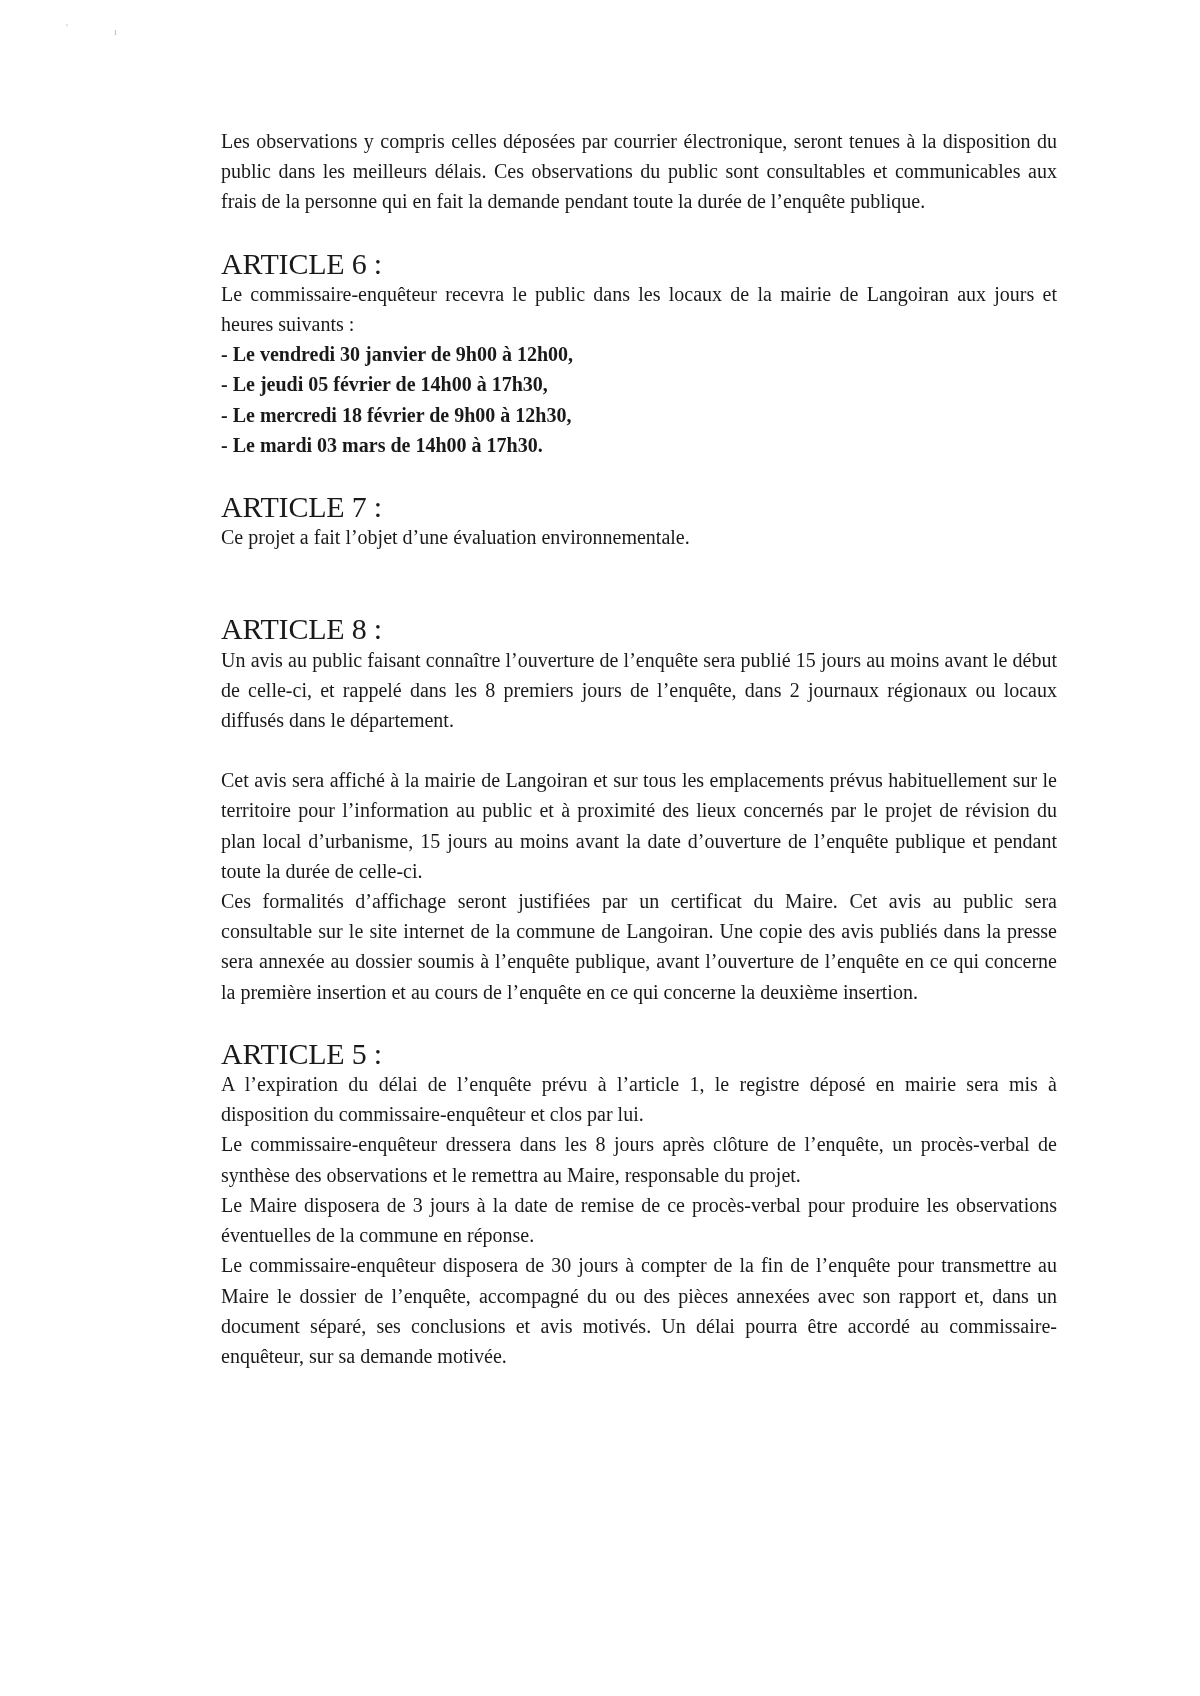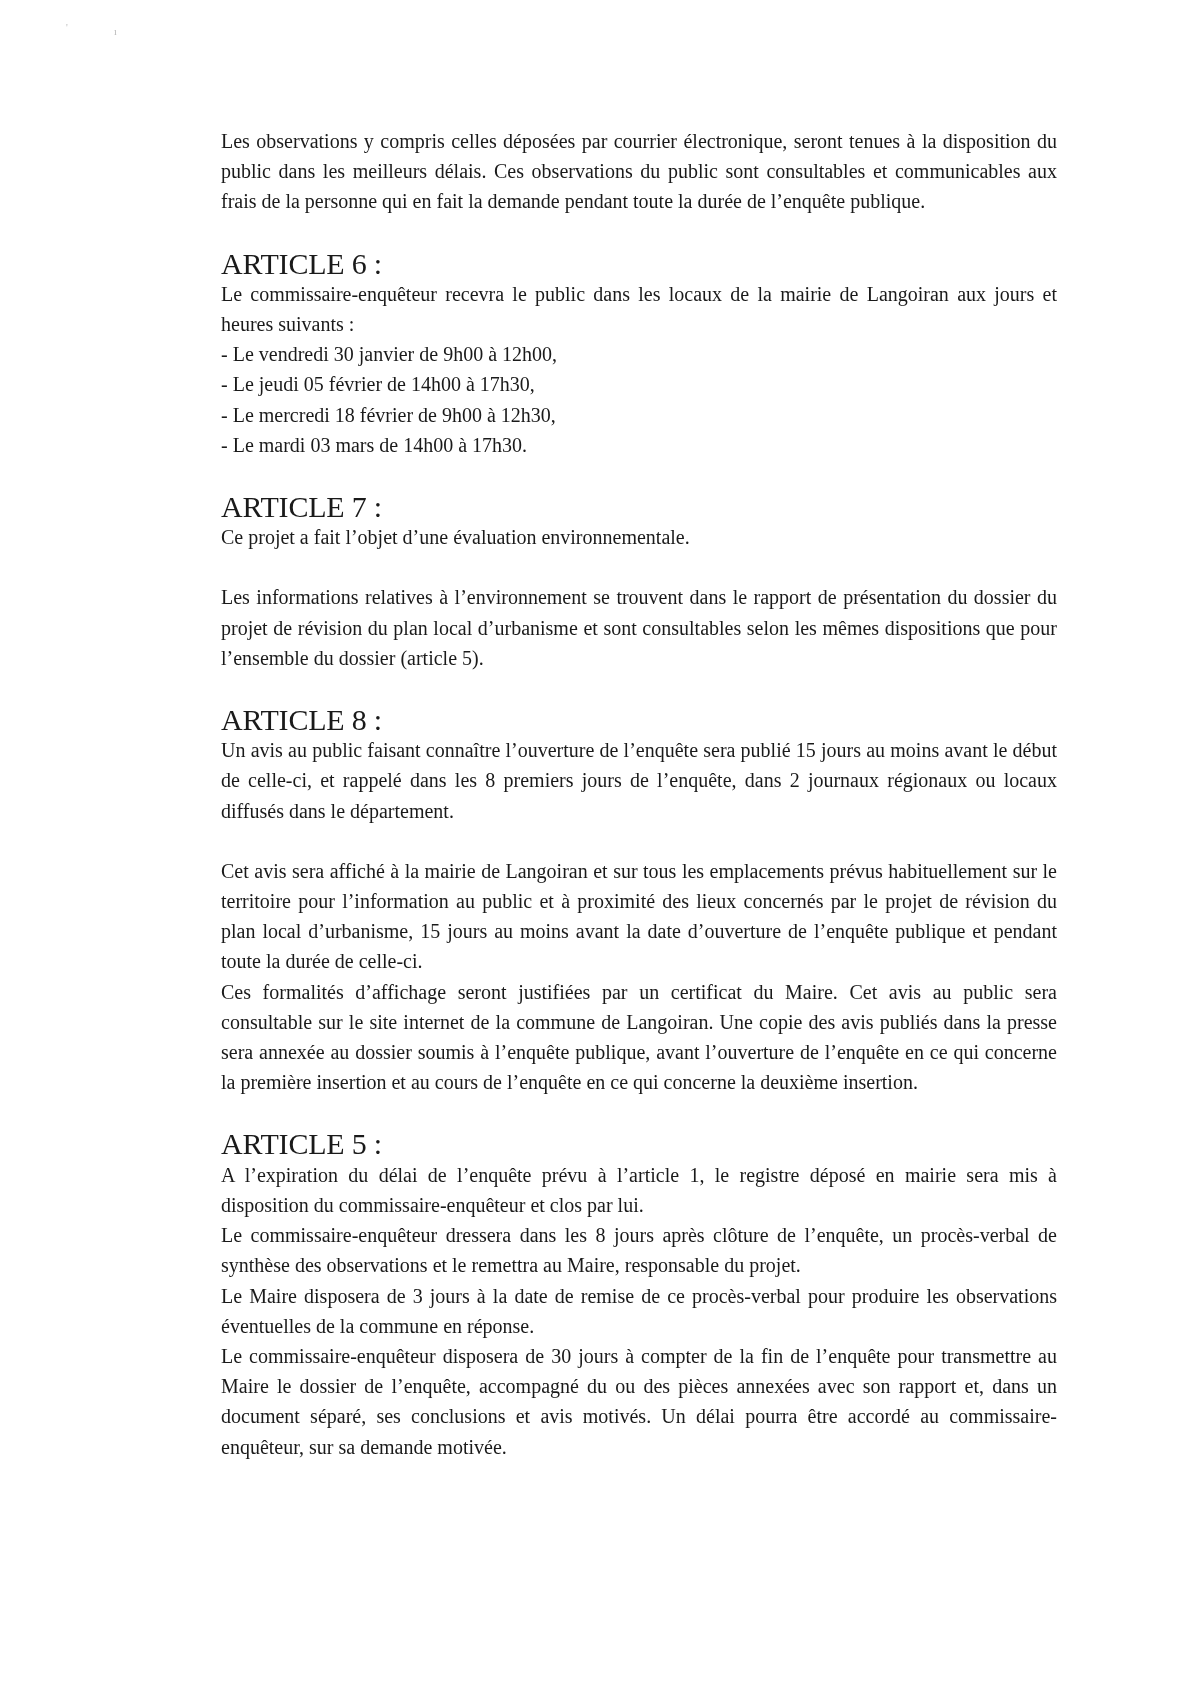--- a/index.html
+++ b/index.html
@@ -46,21 +46,21 @@
       font-weight: normal;
       margin: 0;
       margin-top: 2px;
       letter-spacing: -0.2px;
     }
     ul.schedule {
       list-style: none;
       margin: 0;
       padding: 0;
     }
-    ul.schedule li { margin: 0; }
+    ul.schedule li { margin: 0; font-weight: bold; }
   </style>
 </head>
 <body>
 
 <div class="scan-marks">
   <span class="m1">'</span>
   <span class="m2">ı</span>
 </div>
 
 <main class="page">
@@ -79,21 +79,20 @@
       <li>- Le mardi 03 mars de 14h00 à 17h30.</li>
     </ul>
   </section>
 
   <div class="gap"></div>
 
   <section>
     <h2 class="article-heading">ARTICLE 7 :</h2>
     <p class="para">Ce projet a fait l’objet d’une évaluation environnementale.</p>
     <div class="gap"></div>
-    <p class="para">Les informations relatives à l’environnement se trouvent dans le rapport de présentation du dossier du projet de révision du plan local d’urbanisme et sont consultables selon les mêmes dispositions que pour l’ensemble du dossier (article 5).</p>
   </section>
 
   <div class="gap"></div>
 
   <section>
     <h2 class="article-heading">ARTICLE 8 :</h2>
     <p class="para">Un avis au public faisant connaître l’ouverture de l’enquête sera publié 15 jours au moins avant le début de celle-ci, et rappelé dans les 8 premiers jours de l’enquête, dans 2 journaux régionaux ou locaux diffusés dans le département.</p>
     <div class="gap"></div>
     <p class="para">Cet avis sera affiché à la mairie de Langoiran et sur tous les emplacements prévus habituellement sur le territoire pour l’information au public et à proximité des lieux concernés par le projet de révision du plan local d’urbanisme, 15 jours au moins avant la date d’ouverture de l’enquête publique et pendant toute la durée de celle-ci.</p>
     <p class="para">Ces formalités d’affichage seront justifiées par un certificat du Maire. Cet avis au public sera consultable sur le site internet de la commune de Langoiran. Une copie des avis publiés dans la presse sera annexée au dossier soumis à l’enquête publique, avant l’ouverture de l’enquête en ce qui concerne la première insertion et au cours de l’enquête en ce qui concerne la deuxième insertion.</p>

